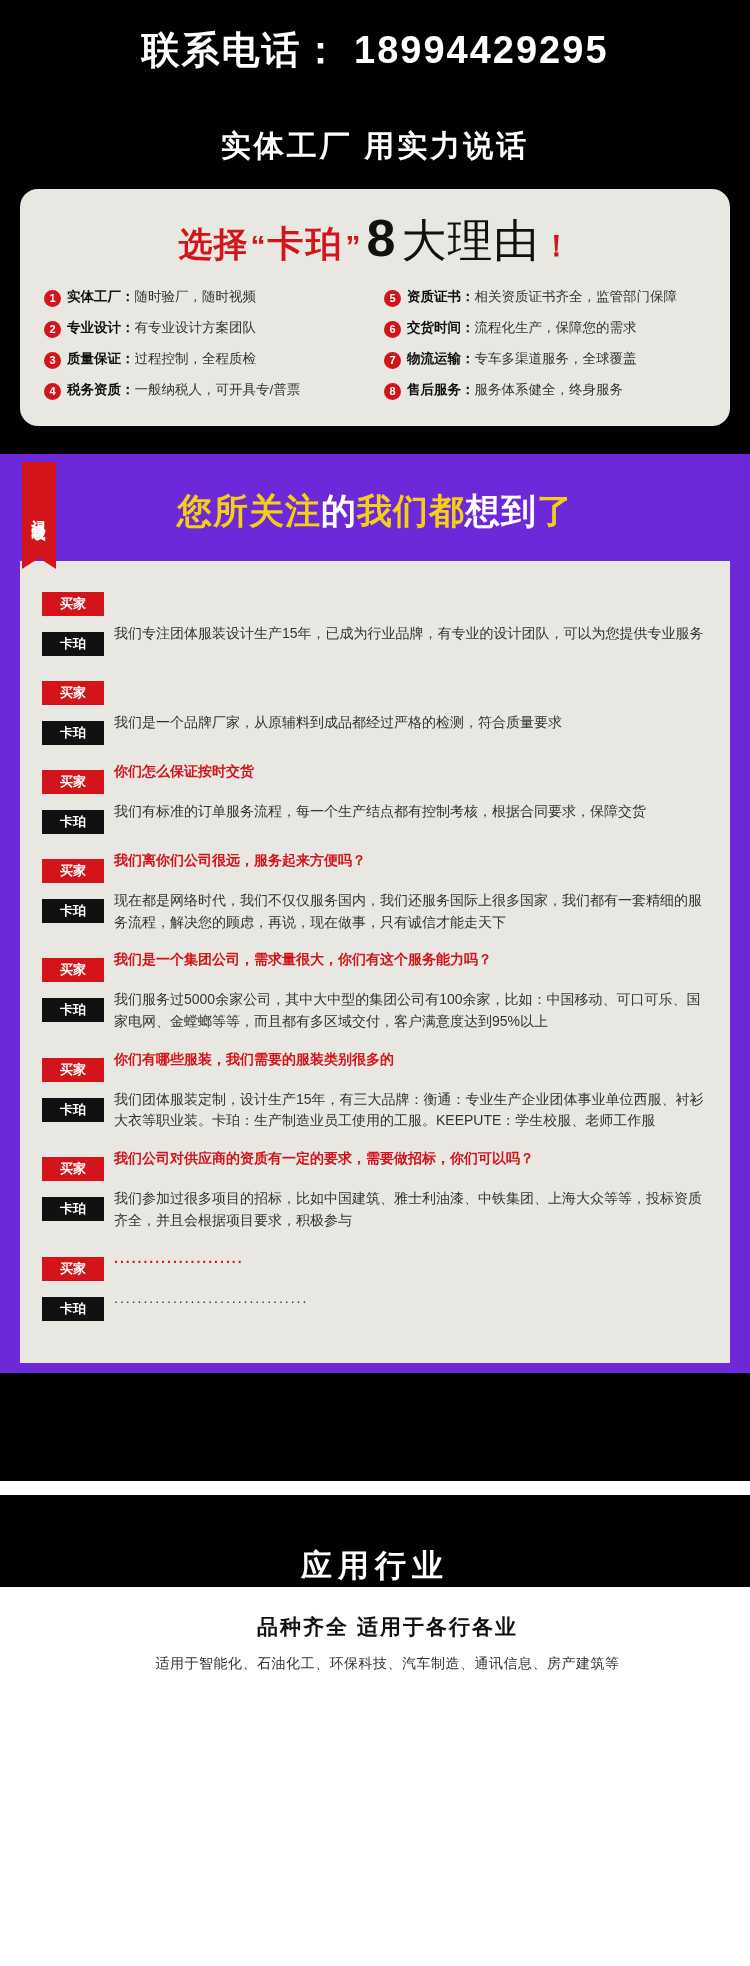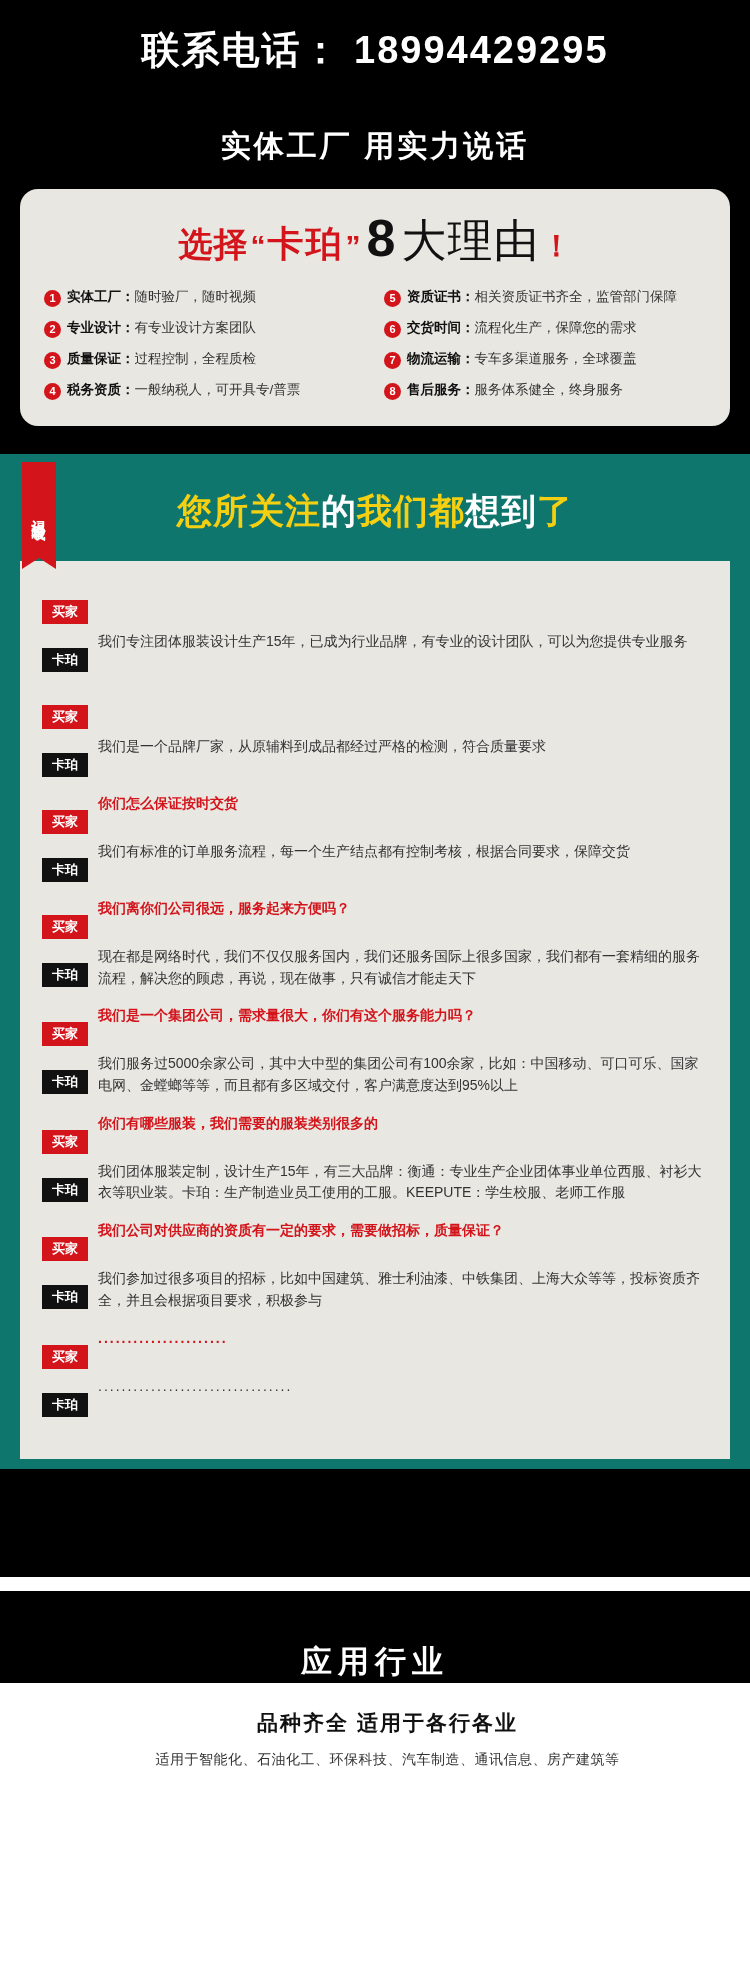--- a/index.html
+++ b/index.html
@@ -108,21 +108,21 @@
     display: flex;
     align-items: center;
     justify-content: center;
     margin-right: 6px;
     margin-top: 1px;
   }
   .reason-key { color: #111111; font-weight: bold; white-space: nowrap; }
   .reason-val { color: #333333; }
 
   
-  .qa-section { background: #0f766e; padding: 0 0 10px 0; position: relative; }
+  .qa-section { background: #6d28d9; padding: 0 0 10px 0; position: relative; }
   .qa-header {
     position: relative;
     padding: 34px 0 26px 0;
     text-align: center;
   }
   .ribbon {
     position: absolute;
     left: 22px;
     top: 8px;
     width: 34px;
@@ -155,28 +155,28 @@
   .qa-card {
     margin: 0 20px;
     background: #e8e7e2;
     padding: 22px 22px 26px 22px;
   }
   .qa-pair { padding-bottom: 16px; }
   .qa-line { display: flex; align-items: flex-start; }
   .qa-line + .qa-line { margin-top: 7px; }
   .tag {
     flex: 0 0 auto;
-    width: 46px;
+    width: 62px;
     text-align: center;
     font-size: 13px;
     font-weight: bold;
     color: #ffffff;
     padding: 3px 0;
     margin-right: 10px;
-    margin-top: 17px;
+    margin-top: 9px;
   }
   .tag-buyer { background: #d4141b; }
   .tag-brand { background: #111111; }
   .q-text {
     color: #d4141b;
     font-size: 14px;
     font-weight: bold;
     line-height: 1.45;
   }
   .a-text {
@@ -359,21 +359,21 @@
         </div>
         <div class="qa-line">
           <span class="tag tag-brand">卡珀</span>
           <span class="a-text">我们团体服装定制，设计生产15年，有三大品牌：衡通：专业生产企业团体事业单位西服、衬衫大衣等职业装。卡珀：生产制造业员工使用的工服。KEEPUTE：学生校服、老师工作服</span>
         </div>
       </div>
 
       <div class="qa-pair">
         <div class="qa-line">
           <span class="tag tag-buyer">买家</span>
-          <span class="q-text">我们公司对供应商的资质有一定的要求，需要做招标，质量保证？</span>
+          <span class="q-text">我们公司对供应商的资质有一定的要求，需要做招标，你们可以吗？</span>
         </div>
         <div class="qa-line">
           <span class="tag tag-brand">卡珀</span>
           <span class="a-text">我们参加过很多项目的招标，比如中国建筑、雅士利油漆、中铁集团、上海大众等等，投标资质齐全，并且会根据项目要求，积极参与</span>
         </div>
       </div>
 
       <div class="qa-pair">
         <div class="qa-line">
           <span class="tag tag-buyer">买家</span>

